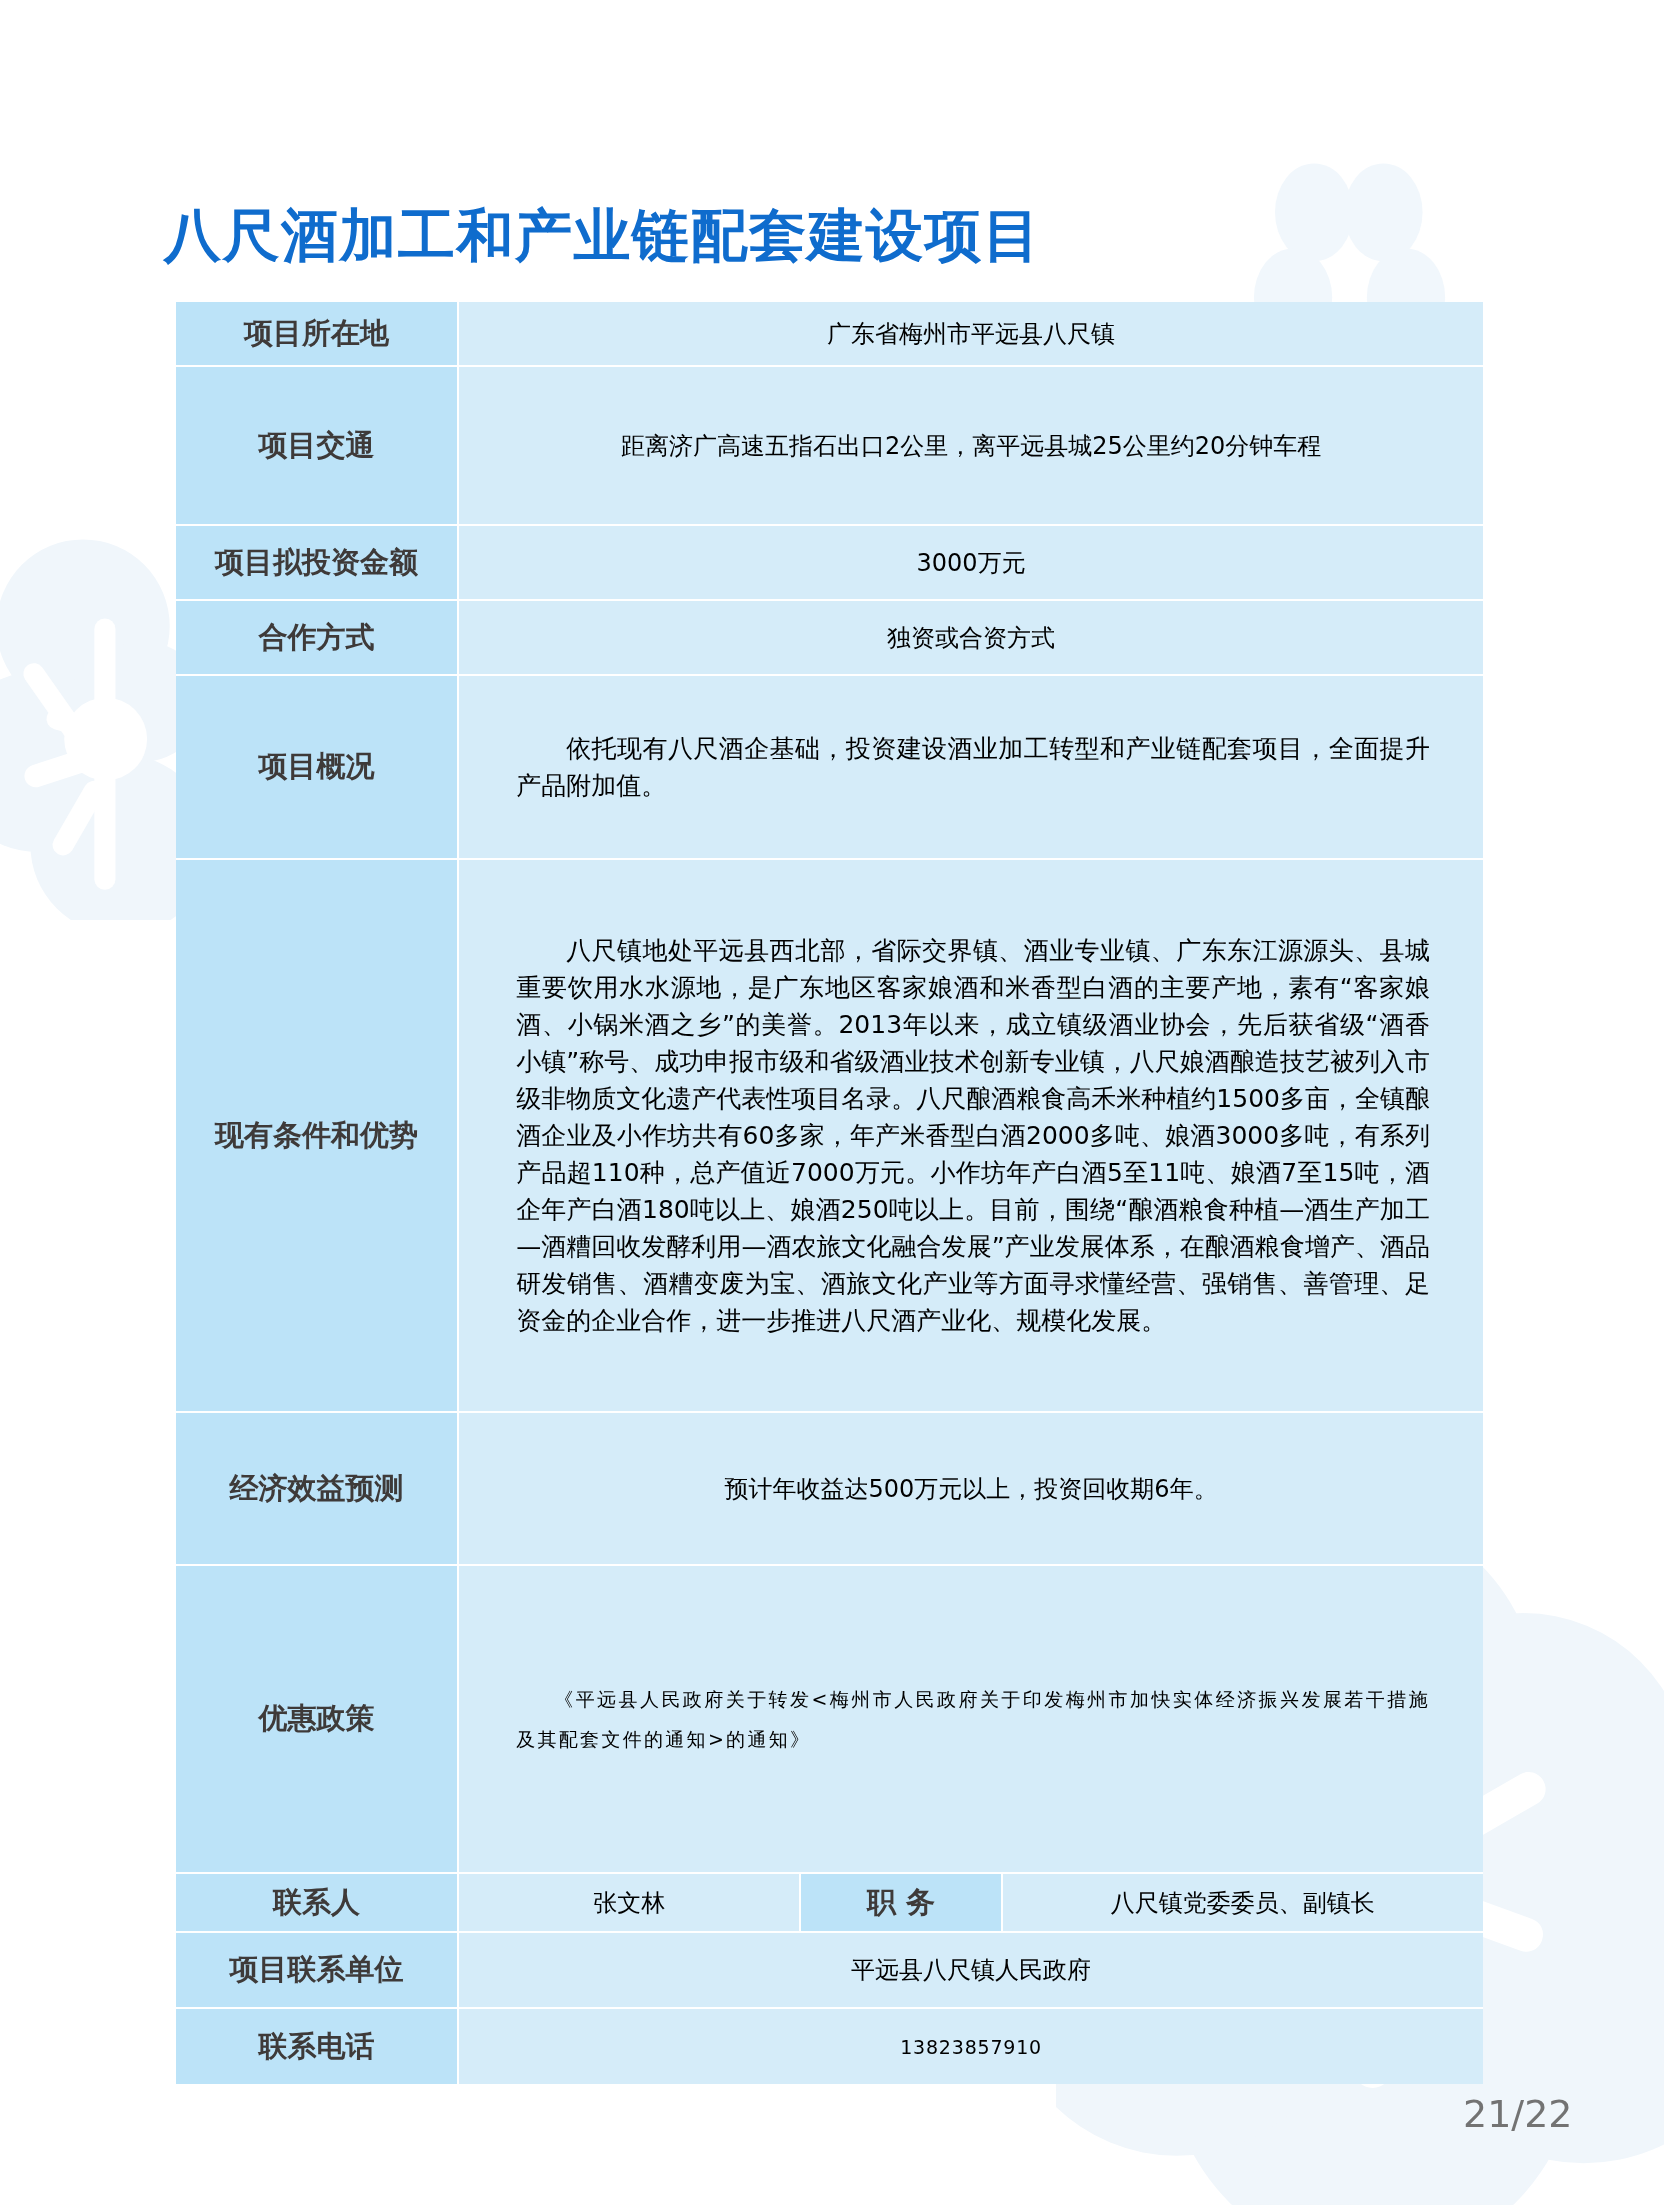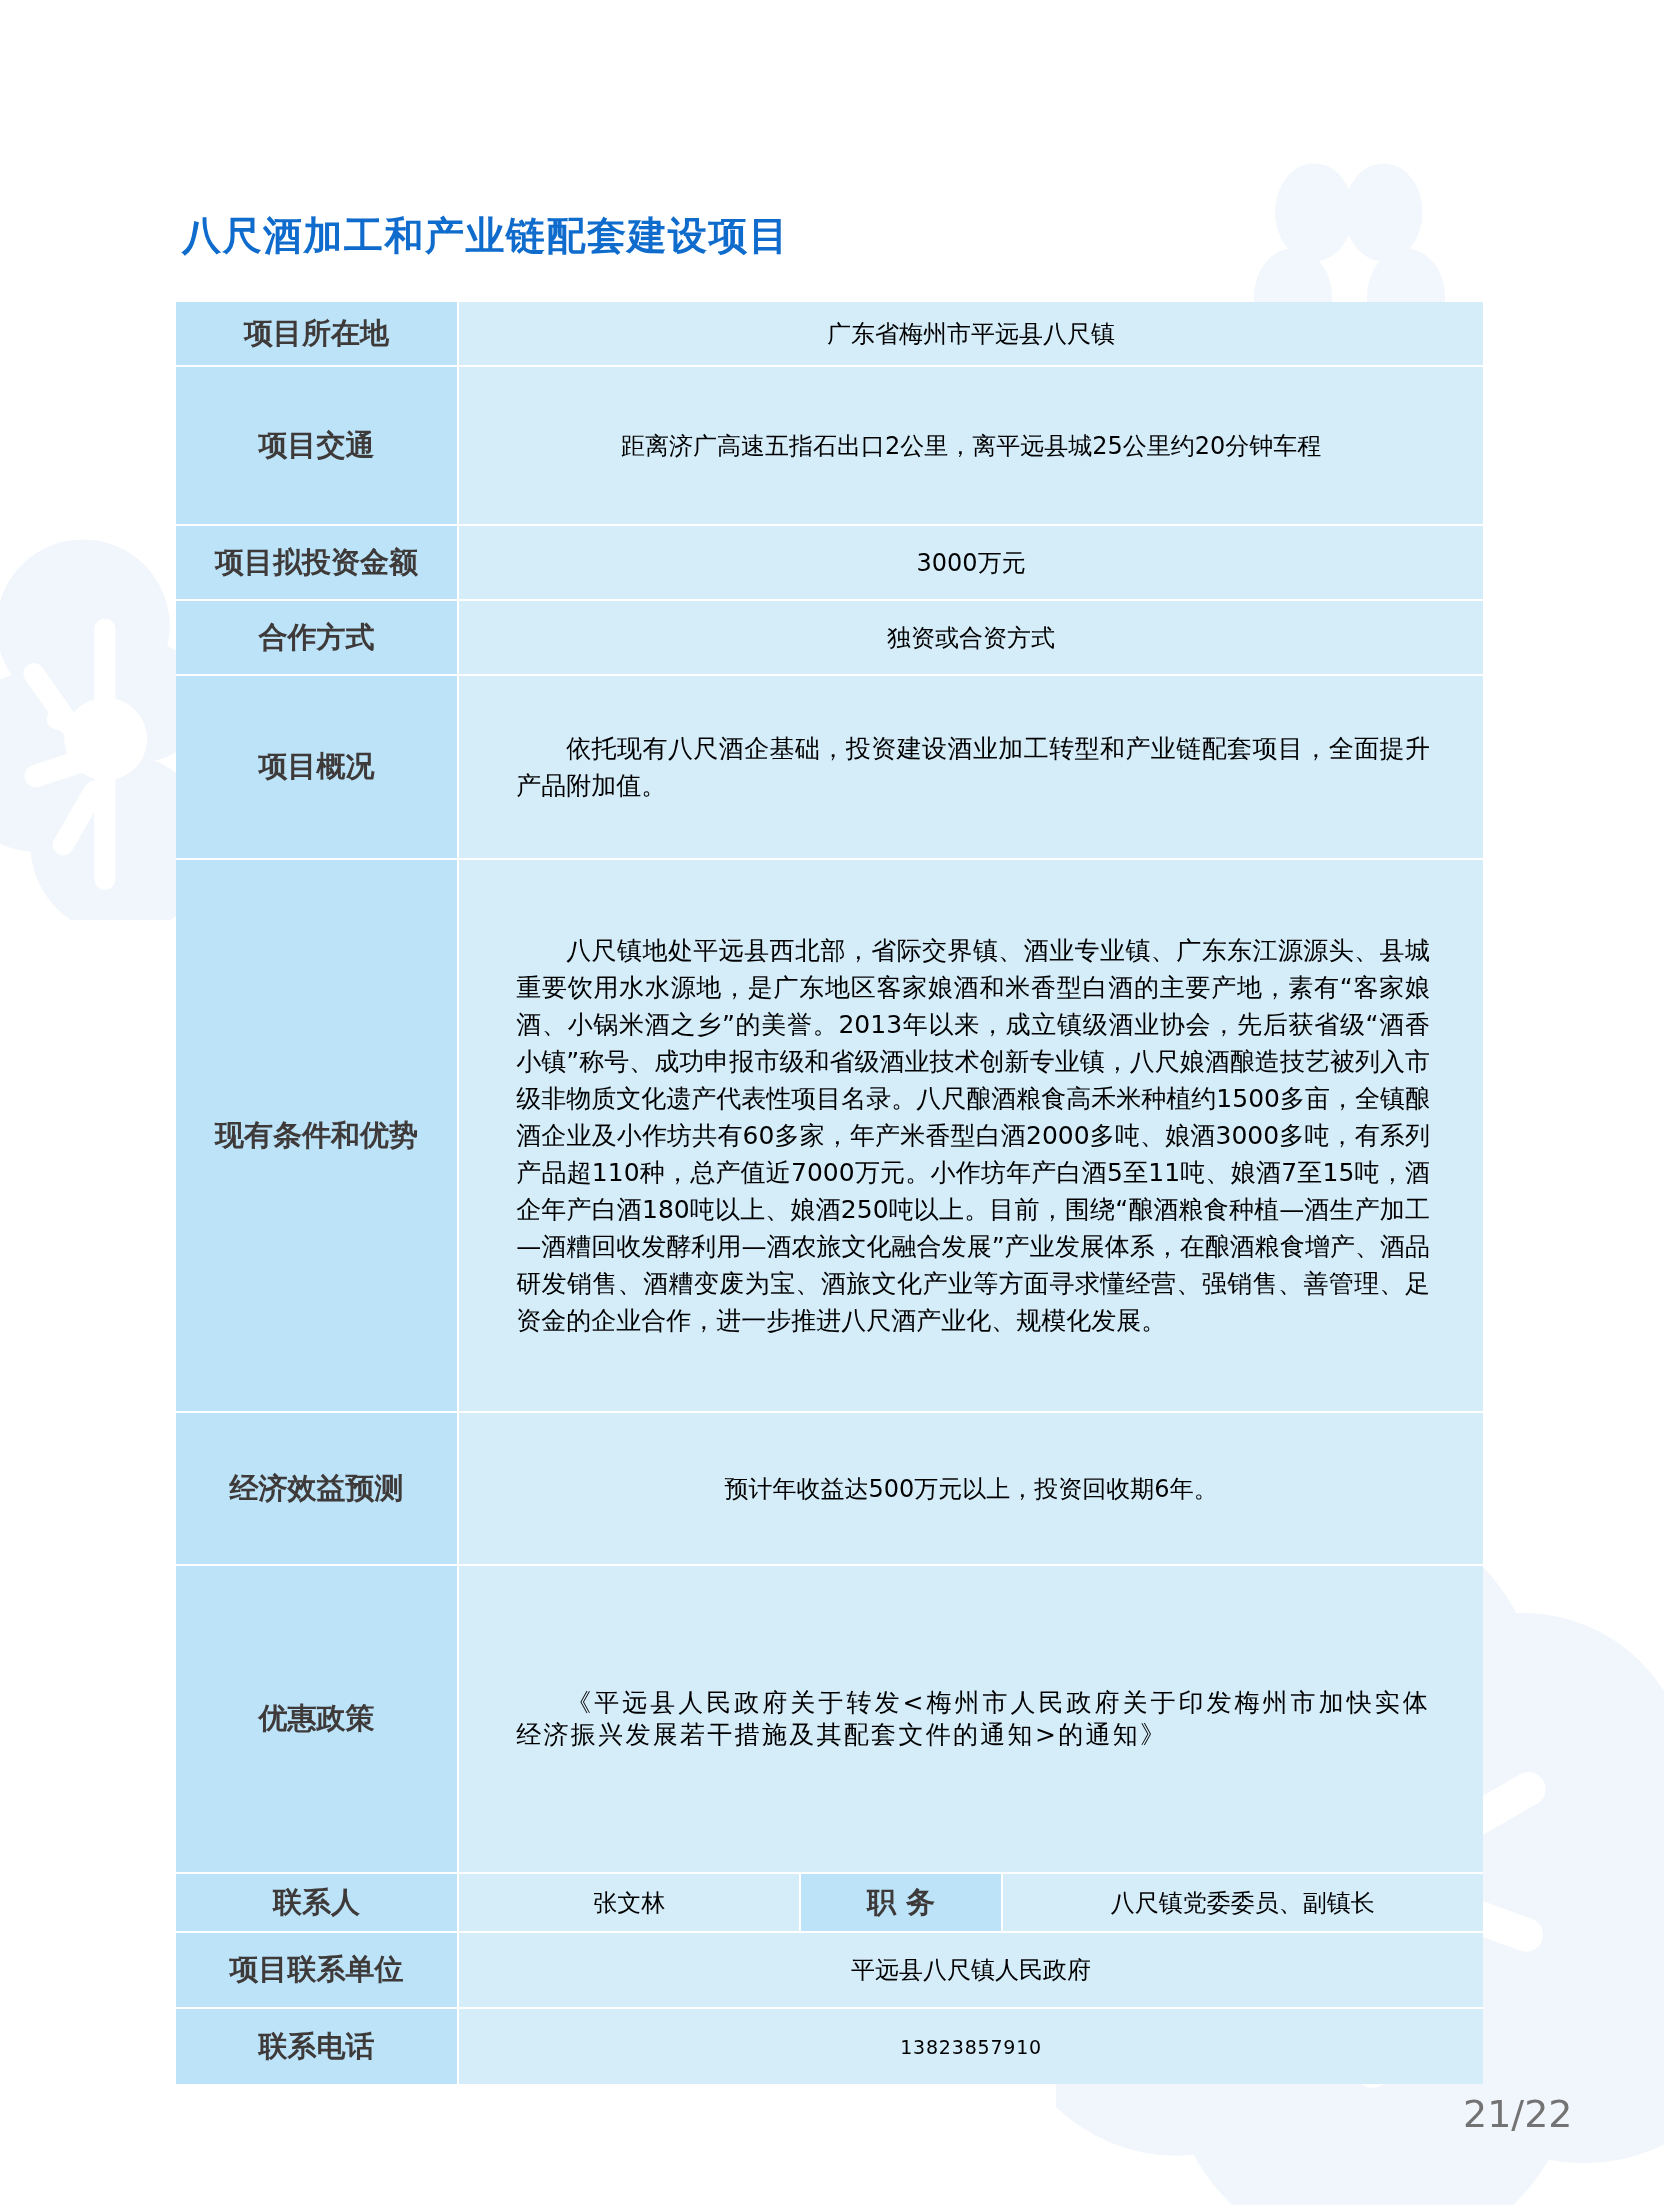--- a/index.html
+++ b/index.html
@@ -4,22 +4,22 @@
   <style>
     html, body { margin: 0; padding: 0; }
     body {
       width: 1665px; height: 2205px; position: relative; overflow: hidden;
       background: #ffffff;
       font-family: "DejaVu Sans", "Liberation Sans", sans-serif;
       color: #3e3a39;
     }
     .deco { position: absolute; pointer-events: none; }
     .page-title {
-      position: absolute; left: 182px; top: 198px;
-      font-size: 39px; font-weight: bold; color: #0f6ccd;
+      position: absolute; left: 164px; top: 198px;
+      font-size: 57px; font-weight: bold; color: #0f6ccd;
       letter-spacing: 1.5px; margin: 0; line-height: 75px;
     }
     .info-table {
       position: absolute; left: 176px; top: 302px; width: 1307px;
       border-collapse: separate; border-spacing: 0;
       table-layout: fixed;
     }
     .info-table td {
       border-right: 2.3px solid #ffffff; border-bottom: 2.3px solid #ffffff;
       box-sizing: border-box; padding: 0; vertical-align: middle;
@@ -31,21 +31,21 @@
       font-weight: bold; font-size: 29px; color: #3e3a39;
     }
     .value-cell {
       background: #d5ecf9; text-align: center;
       font-size: 24px; color: #000000;
     }
     .para {
       text-align: justify; text-indent: 2em;
       padding: 0 53px 0 57px; line-height: 37px; font-size: 25px;
     }
-    .policy { text-align: justify; text-indent: 2em; padding: 0 53px 0 57px; line-height: 32px; font-size: 25px; letter-spacing: 2.3px; }
+    .policy { text-align: justify; text-indent: 2em; padding: 0 53px 0 57px; line-height: 40px; font-size: 19px; letter-spacing: 2.3px; }
     .phone { font-size: 19px; letter-spacing: 0.8px; }
     .page-num {
       position: absolute; left: 1463px; top: 2092px;
       font-size: 38px; color: #737373;
     }
   </style>
 </head>
 <body>
 
 <svg class="deco" style="left:1214px;top:158px" width="256" height="196" viewBox="0 0 340 260">

